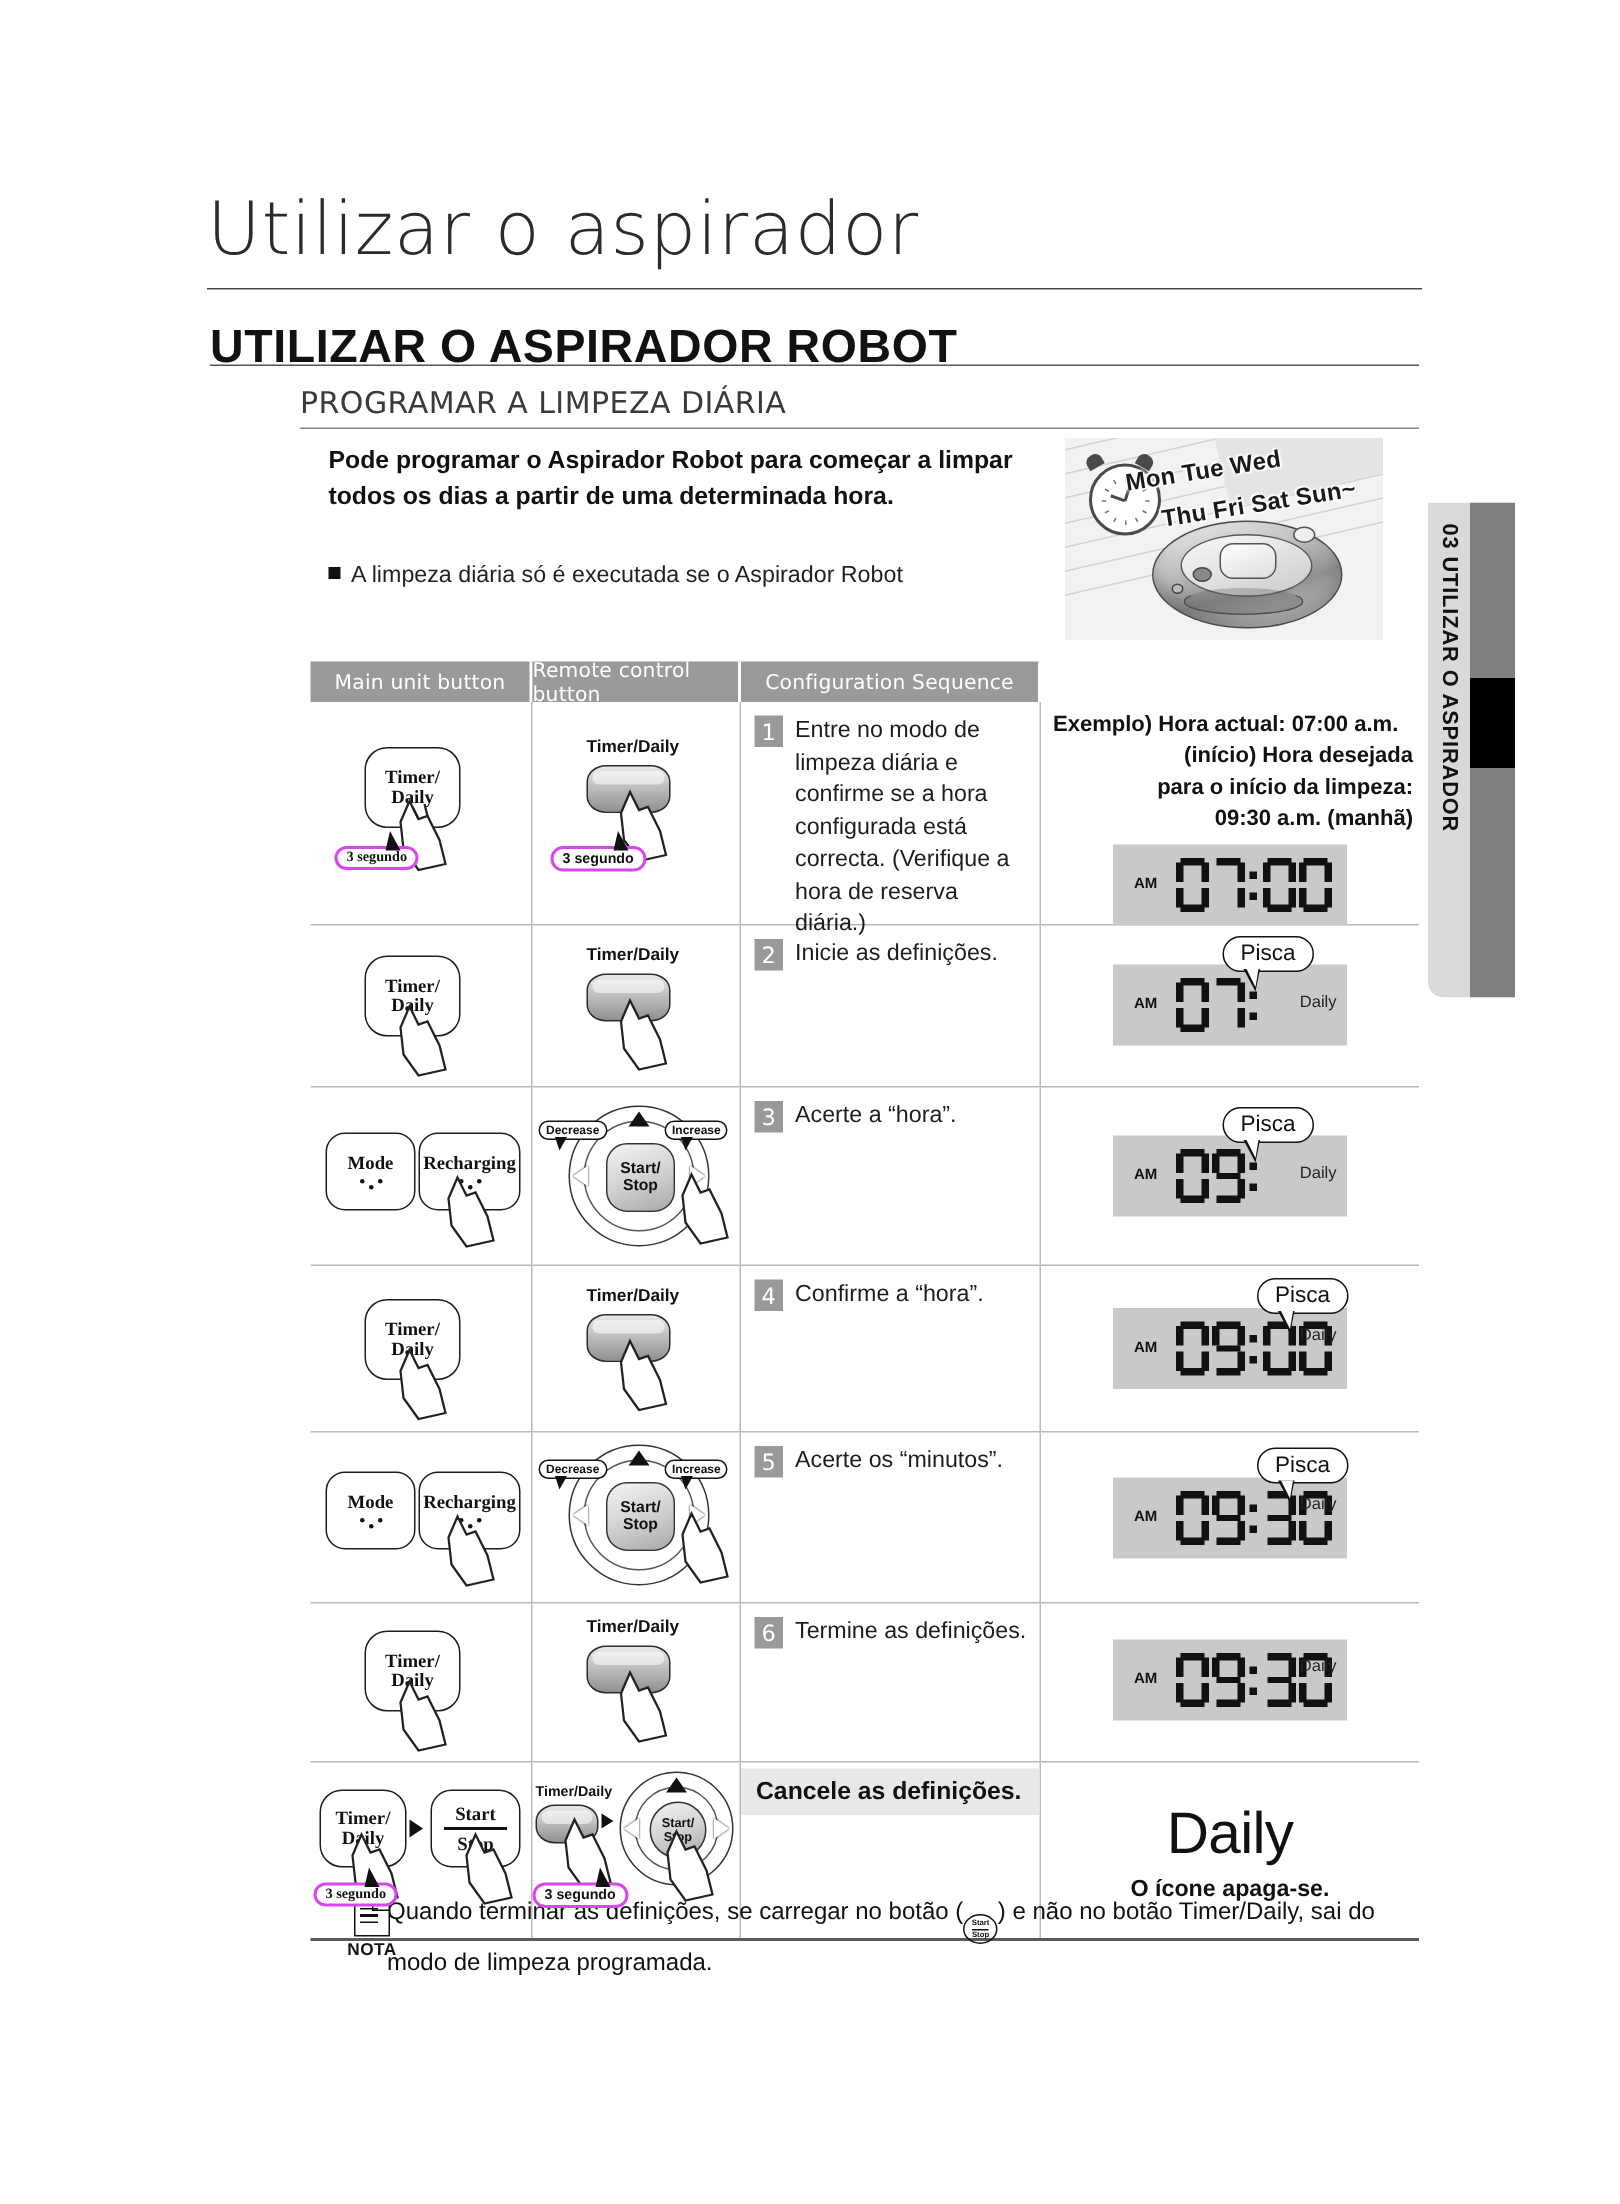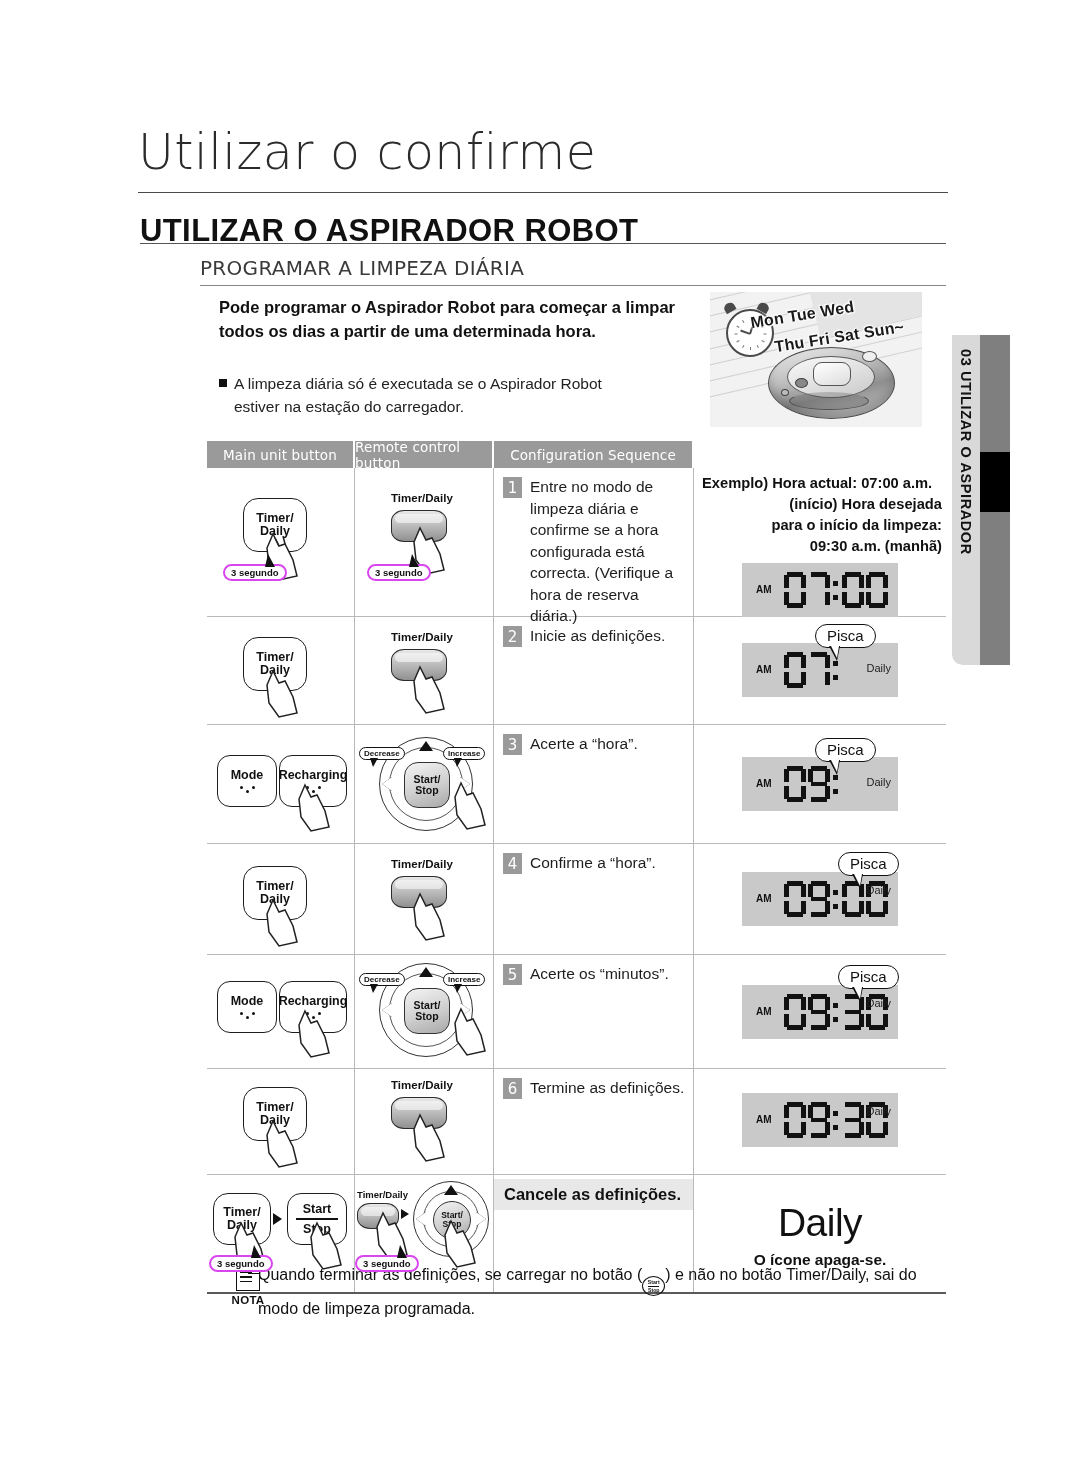--- a/index.html
+++ b/index.html
@@ -124,21 +124,21 @@
 
   
   .tbl{position:absolute;left:207px;top:441px;width:739px;}
   .thead{display:flex;height:27px;}
   .thead .th{
     background:#9a9a9a;color:#fff;font-size:13.5px;
     display:flex;align-items:center;justify-content:center;
     border-right:2px solid #fff;box-sizing:border-box;letter-spacing:.15px;
     font-family:"DejaVu Sans",sans-serif;
   }
-  .c1{width:148px;flex:0 0 148px;}
+  .c1{width:148px;flex:0 0 148px;font-family:Liberation Serif, serif;}
   .c2{width:139px;flex:0 0 139px;}
   .c3{width:200px;flex:0 0 200px;}
   .c4{width:252px;flex:0 0 252px;}
   .thead .c4{background:#fff;border-right:none;}
 
   .trow{display:flex;border-bottom:1px solid #b9b9b9;position:relative;}
   .trow .cell{box-sizing:border-box;position:relative;}
   .trow .c1,.trow .c2,.trow .c3{border-right:1px solid #b9b9b9;}
   .trow.last{border-bottom:2px solid #5a5a5a;}
 
@@ -313,31 +313,30 @@
     position:absolute;left:0;top:1320px;width:946px;text-align:right;
     font-size:16px;color:#555;
   }
   .footer b{color:#111;font-size:18px;}
 </style>
 </head>
 <body>
 
 <div class="page">
 
-  <div class="chapter-title">Utilizar o confirme</div>
+  <div class="chapter-title">Utilizar o aspirador</div>
   <div class="title-rule"></div>
   <div class="h1">UTILIZAR O ASPIRADOR ROBOT</div>
   <div class="h1-rule"></div>
   <div class="h2">PROGRAMAR A LIMPEZA DIÁRIA</div>
   <div class="h2-rule"></div>
 
   <div class="intro-bold">Pode programar o Aspirador Robot para começar a limpar todos os dias a partir de uma determinada hora.</div>
   <div class="intro-bullet">
     <span class="sq"></span><span class="txt">A limpeza diária só é executada se o Aspirador Robot</span>
-    <span class="l2">estiver na estação do carregador.</span>
   </div>
 
   <div class="hero">
     <div class="floor">
       <i style="top:8%"></i>
         <i style="top:20%"></i>
         <i style="top:32%"></i>
         <i style="top:44%"></i>
       <i style="top:56%"></i>
         <i style="top:68%"></i>

